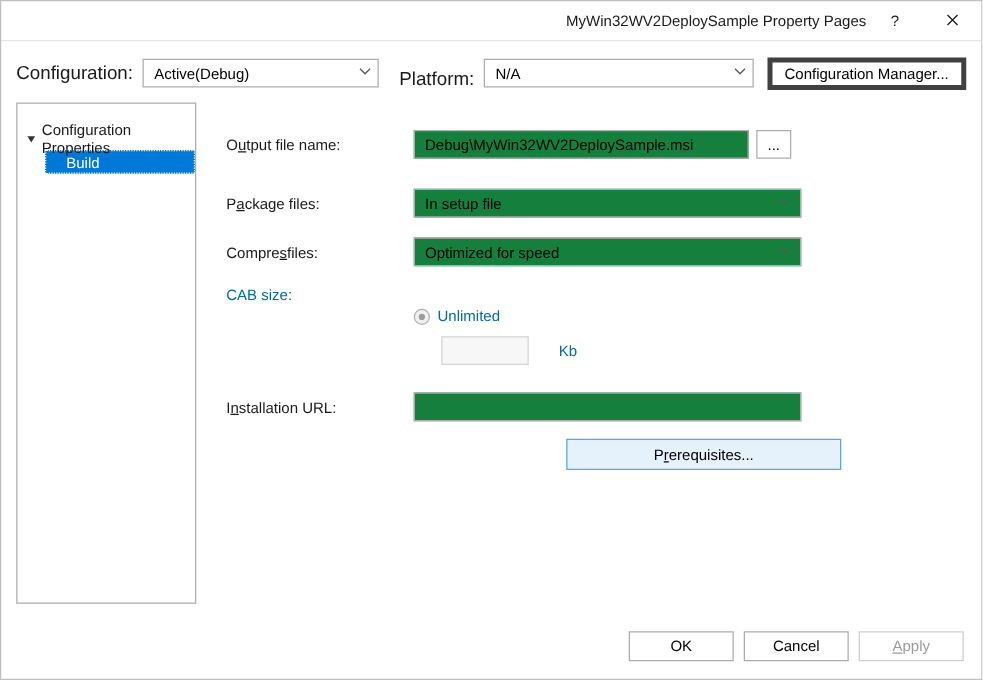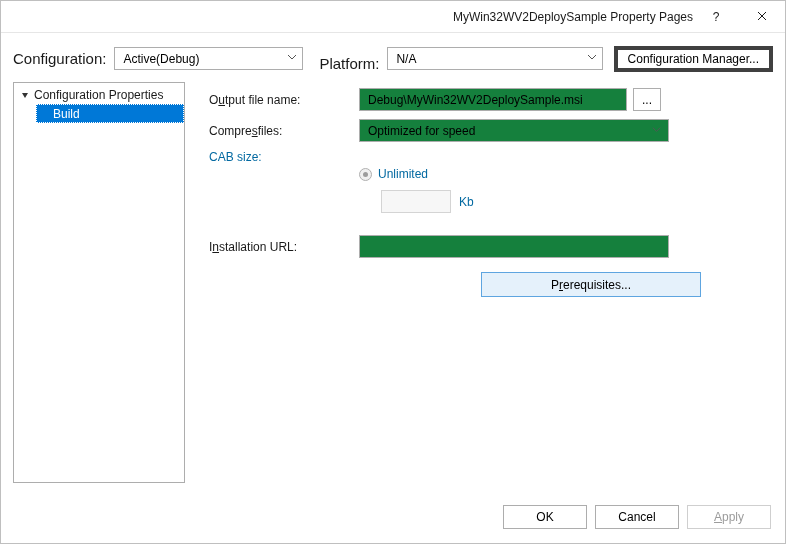--- a/index.html
+++ b/index.html
@@ -15,46 +15,46 @@
   .cfg-row .lbl { font-size: 15px; }
   .combo { position: relative; }
   .combo input { width: 100%; height: 23px; border: 1px solid #adadad; background: #fff; padding: 0 22px 0 8px; outline: none; }
   .combo .chev { position: absolute; right: 4px; top: 3px; pointer-events: none; }
   .combo .chev svg { width: 14px; height: 14px; }
   .cfg-combo1 { width: 189px; }
   .cfg-combo2 { width: 216px; }
   .cfg-mgr { margin-left: auto; height: 26px; padding: 0 10px; background: #fff; border: 4px solid #404040; }
 
   .body { flex: 1; display: flex; padding: 0 12px 10px 12px; gap: 10px; }
-  .tree { width: 172px; border: 1px solid #adadad; background: #fff; padding-top: 2px; }
+  .tree { width: 144px; border: 1px solid #adadad; background: #fff; padding-top: 18px; }
   .tree .node { display: flex; align-items: center; height: 19px; padding-left: 6px; gap: 4px; }
   .tree .node .tw { width: 10px; display: flex; justify-content: center; }
   .tree .node .tw svg { width: 8px; height: 8px; }
   .tree .sel { background: #0078d7; color: #fff; border: 1px dotted #fff; height: 19px; display: flex; align-items: center; margin-left: 22px; padding: 0 6px 0 16px; }
 
   .form { flex: 1; padding: 6px 10px 0 14px; }
-  .row { display: flex; align-items: center; margin-bottom: 8px; }
+  .row { display: flex; align-items: center; margin-bottom: 8px; margin-top: 16px; }
   .row .flab { width: 150px; }
   .row .flab .u { text-decoration: underline; }
   .txt, .sel-input { height: 23px; border: 1px solid #adadad; padding: 0 8px; background: #15803d; outline: none; font-family: inherit; font-size: 12px; }
   .txt-out { width: 268px; }
   .dots { width: 28px; height: 23px; border: 1px solid #adadad; background: #fff; margin-left: 6px; }
   .row.gap-lg { margin-top: 24px; margin-bottom: 10px; }
   .sel-wrap { position: relative; width: 310px; }
   .sel-input { width: 100%; text-align: left; }
   .sel-wrap .chev { position: absolute; right: 6px; top: 4px; pointer-events: none; }
   .sel-wrap .chev svg { width: 13px; height: 13px; }
   .disabled .flab, .disabled span, .disabled label { color: #0369a1; }
   .radio-group { padding-left: 150px; }
   .radio-row { display: flex; align-items: center; height: 20px; }
   .radio { width: 13px; height: 13px; border-radius: 50%; border: 1px solid #b0b0b0; background: #f0f0f0; margin-right: 6px; display: inline-block; }
   .radio.sel::after { content: ""; display: block; width: 5px; height: 5px; border-radius: 50%; background: #9c9c9c; margin: 3px auto; }
   .kb-row { display: flex; align-items: center; padding-left: 172px; margin-top: 6px; }
   .kb-box { width: 70px; height: 23px; border: 1px solid #d4d4d4; background: #f7f7f7; }
-  .kb-lbl { margin-left: 8px; color: #9c9c9c; }
+  .kb-lbl { margin-left: 24px; color: #9c9c9c; }
   .row-url { margin-top: 22px; }
   .txt-url { width: 310px; }
   .prereq-row { padding-left: 272px; margin-top: 14px; }
   .prereq-btn { width: 220px; height: 25px; border: 1px solid #5ea5e0; background: #e5f1fb; }
 
   .footer { display: flex; justify-content: flex-end; gap: 8px; padding: 12px 14px 14px 14px; }
   .footer button { width: 84px; height: 24px; border: 1px solid #adadad; background: #fff; }
   .footer button.dis { color: #9c9c9c; border-color: #cfcfcf; }
 </style>
 </head>
@@ -108,20 +108,29 @@
     </div>
 
     <div class="form">
 
       <div class="row">
         <span class="flab"><span>O</span><span class="u">u</span><span>tput file name:</span></span>
         <input class="txt txt-out" type="text" value="Debug\MyWin32WV2DeploySample.msi" style="">
         <button class="dots">...</button>
       </div>
 
+      <div class="row gap-lg">
+        <span class="flab"><span>P</span><span class="u">a</span><span>ckage files:</span></span>
+        <div class="sel-wrap">
+          <input class="sel-input" type="text" readonly="" value="In setup file" style="">
+          <span class="chev"><svg viewBox="0 0 14 14">
+                <path d="M3 5 L7 9 L11 5" fill="none" stroke="#555" stroke-width="1"></path>
+              </svg></span>
+        </div>
+      </div>
 
       <div class="row">
         <span class="flab"><span>Compre</span><span class="u">s</span><span>files:</span></span>
         <div class="sel-wrap">
           <input class="sel-input" type="text" readonly="" value="Optimized for speed" style="">
           <span class="chev"><svg viewBox="0 0 14 14">
                 <path d="M3 5 L7 9 L11 5" fill="none" stroke="#555" stroke-width="1"></path>
               </svg></span>
         </div>
       </div>

